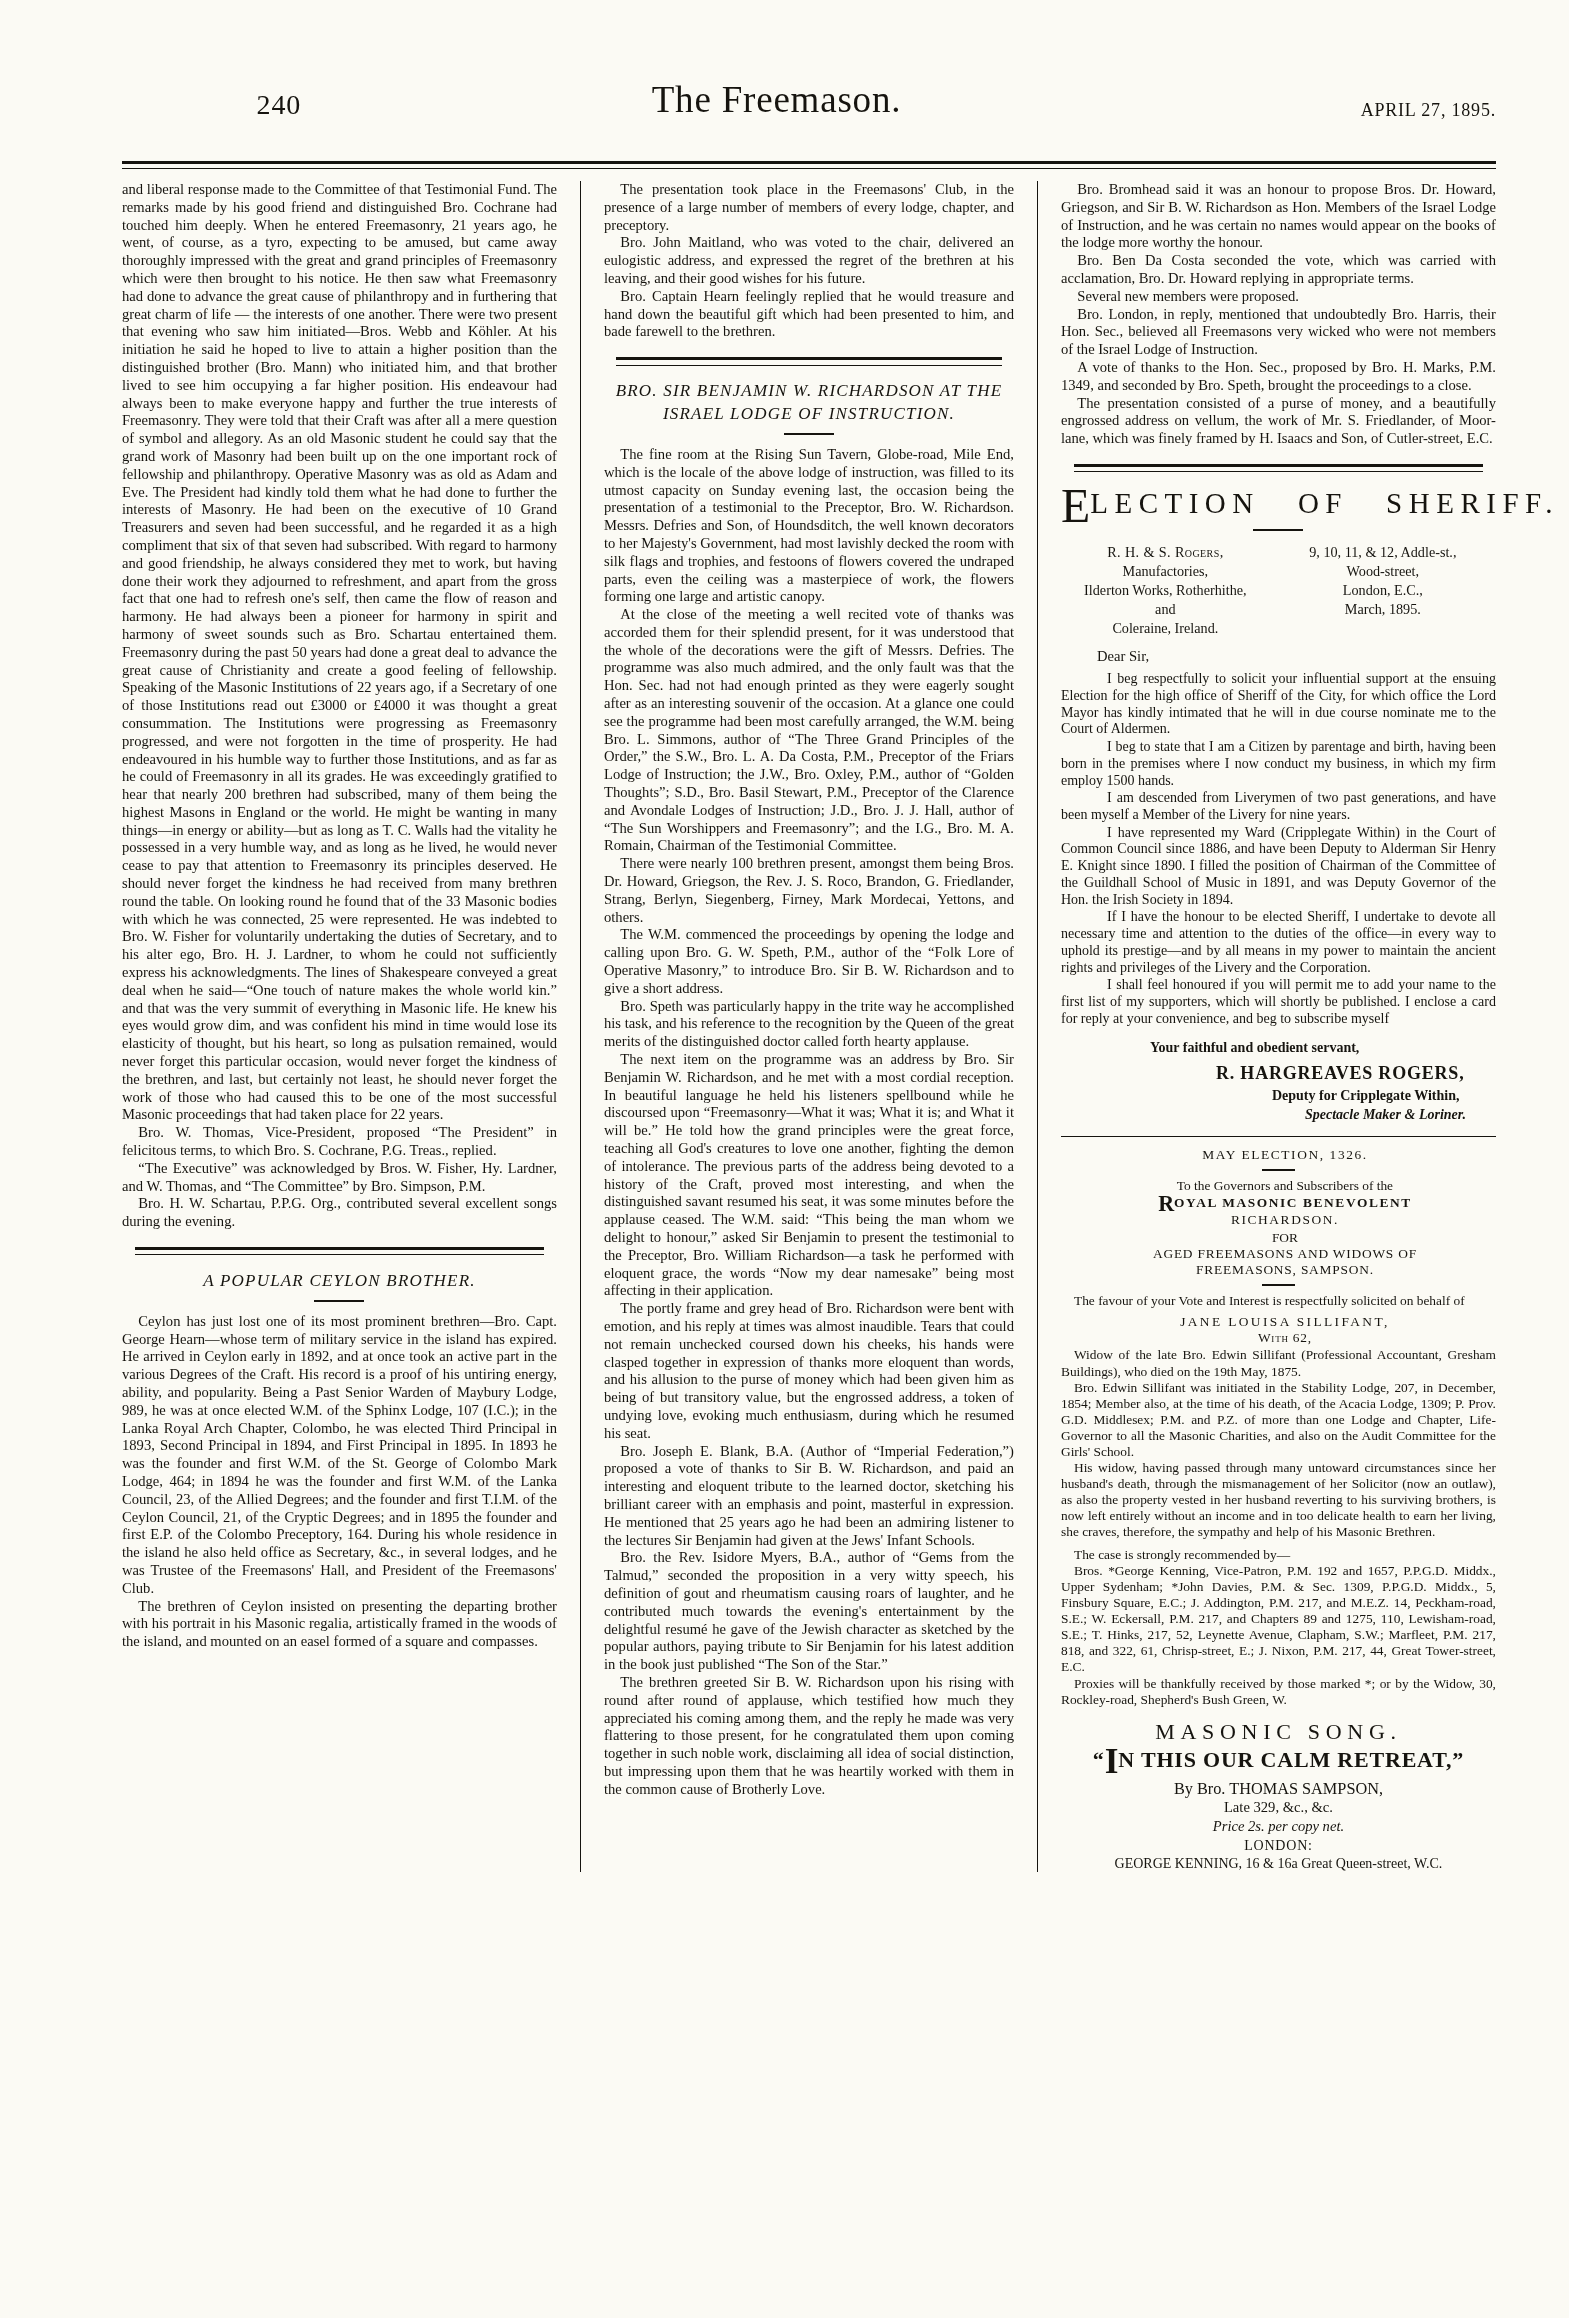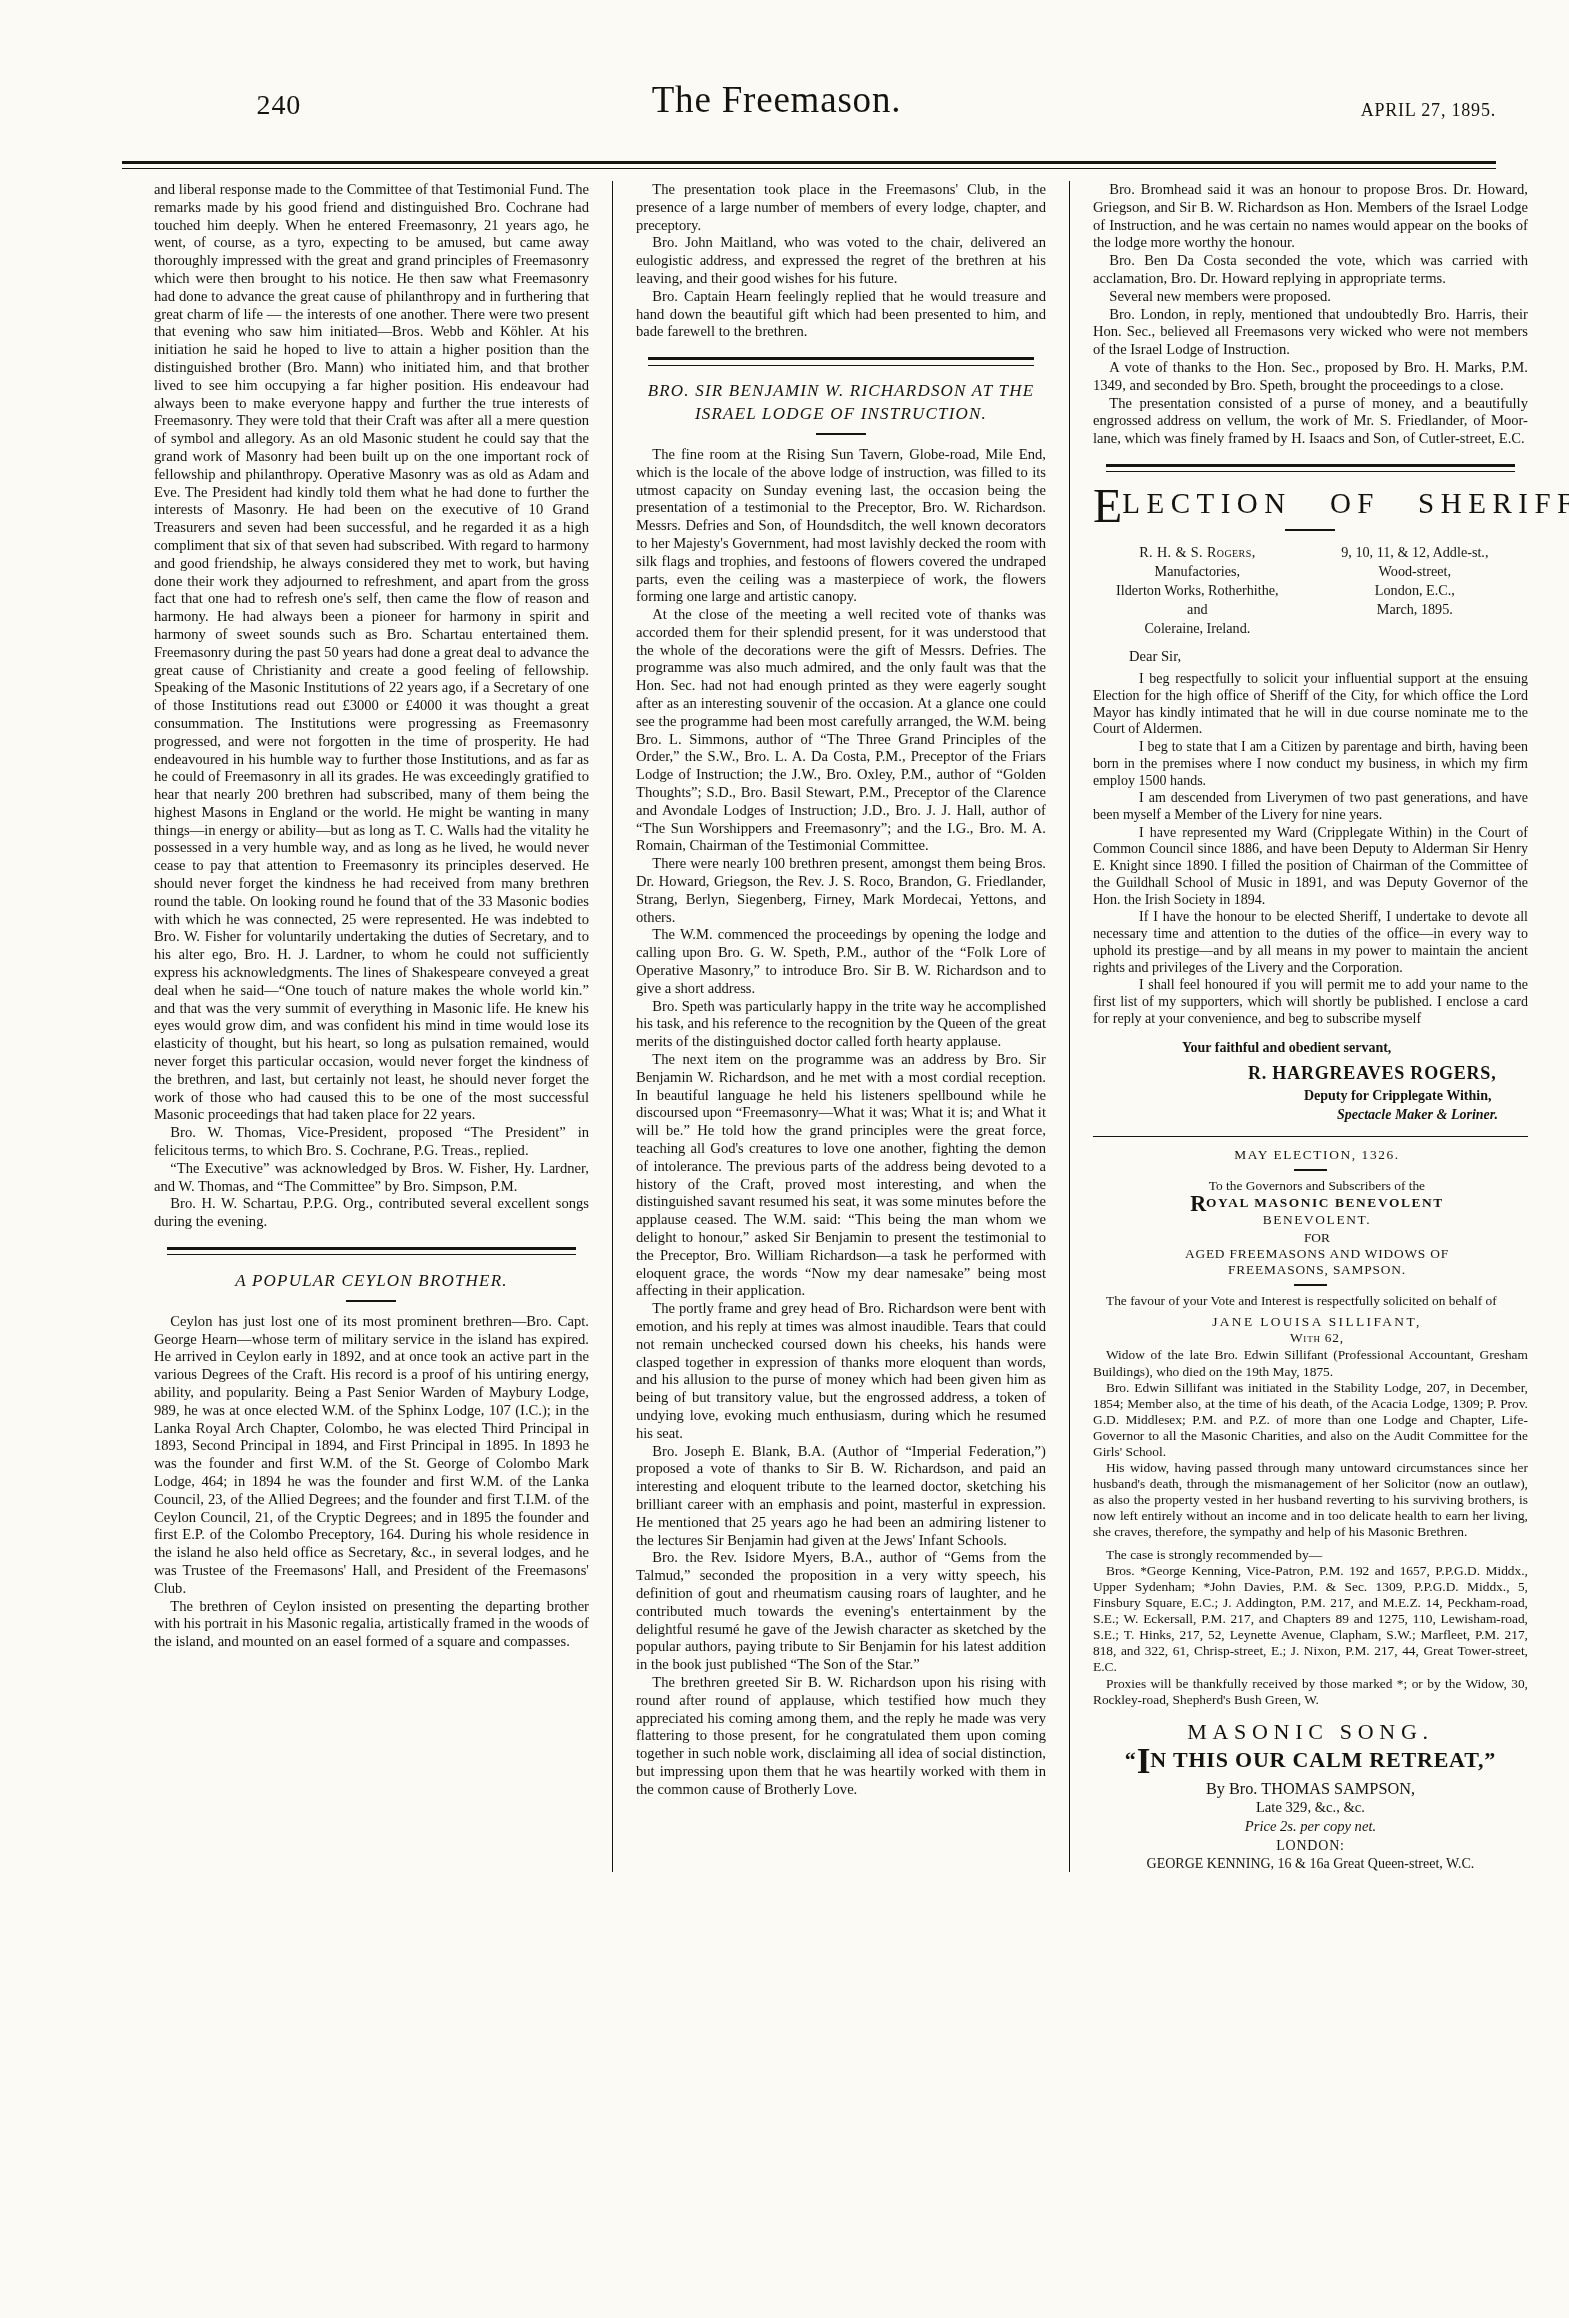--- a/index.html
+++ b/index.html
@@ -9,21 +9,21 @@
     font-family:"Liberation Serif","DejaVu Serif",serif;
   }
   
   .hdr{position:absolute;top:78px;left:122px;width:1374px;display:flex;align-items:flex-end;}
   .hdr .pnum{font-size:28px;letter-spacing:0.8px;width:179px;text-align:right;}
   .hdr .title{flex:1;text-align:center;font-size:37px;letter-spacing:0.8px;}
   .hdr .pdate{width:244px;text-align:right;font-size:18px;letter-spacing:0.8px;font-variant:small-caps;}
   .double-rule{position:absolute;top:161px;left:122px;width:1374px;height:4.1px;
     border-top:3.3px solid #16140f;border-bottom:1.6px solid #16140f;}
   
-  .cols{position:absolute;top:181px;left:122px;width:1374px;display:flex;align-items:stretch;margin-left:32px;}
+  .cols{position:absolute;top:181px;left:122px;width:1374px;display:flex;align-items:stretch;}
   .col{width:33.333%;box-sizing:border-box;}
   .col1{padding-right:23px;}
   .col2{padding:0 23px;border-left:1.6px solid #16140f;border-right:1.6px solid #16140f;}
   .col3{padding-left:23px;}
   p{font-size:14.6px;line-height:1.22;text-align:justify;text-indent:16.3px;margin:0;}
   p.noindent{text-indent:0;}
   .article-rule{height:4.1px;border-top:3.3px solid #16140f;border-bottom:1.2px solid #16140f;
     width:94%;margin:16.3px auto 14.6px;}
   .head-rule{width:50px;border-top:2.8px solid #16140f;margin:7.3px auto 10.6px;}
   .head-italic{font-style:italic;font-weight:normal;text-align:center;font-size:17px;
@@ -176,21 +176,21 @@
         <p class="sig sig4">Spectacle Maker &amp; Loriner.</p>
       </section>
 
       <div class="thin-rule"></div>
 
       <section class="rmbi-body">
         <p class="ctr may-line">MAY ELECTION, 1326.</p>
         <div class="small-rule"></div>
         <p class="ctr governors">To the Governors and Subscribers of the</p>
         <p class="ctr rmbi-name"><span class="dropcap">R</span><span>OYAL MASONIC BENEVOLENT</span></p>
-        <p class="ctr rmbi-inst">BENEVOLENT.</p>
+        <p class="ctr rmbi-inst">RICHARDSON.</p>
         <p class="ctr rmbi-for">FOR</p>
         <p class="ctr rmbi-purpose">AGED FREEMASONS AND WIDOWS OF</p>
         <p class="ctr rmbi-purpose">FREEMASONS, SAMPSON.</p>
         <div class="small-rule"></div>
         <p class="noindent">The favour of your Vote and Interest is respectfully solicited on behalf of</p>
         <p class="ctr cand-name">JANE LOUISA SILLIFANT,</p>
         <p class="ctr cand-age">With 62,</p>
         <p class="noindent">Widow of the late Bro. Edwin Sillifant (Professional Accountant, Gresham Buildings), who died on the 19th May, 1875.</p>
         <p>Bro. Edwin Sillifant was initiated in the Stability Lodge, 207, in December, 1854; Member also, at the time of his death, of the Acacia Lodge, 1309; P. Prov. G.D. Middlesex; P.M. and P.Z. of more than one Lodge and Chapter, Life-Governor to all the Masonic Charities, and also on the Audit Committee for the Girls' School.</p>
         <p>His widow, having passed through many untoward circumstances since her husband's death, through the mismanagement of her Solicitor (now an outlaw), as also the property vested in her husband reverting to his surviving brothers, is now left entirely without an income and in too delicate health to earn her living, she craves, therefore, the sympathy and help of his Masonic Brethren.</p>

